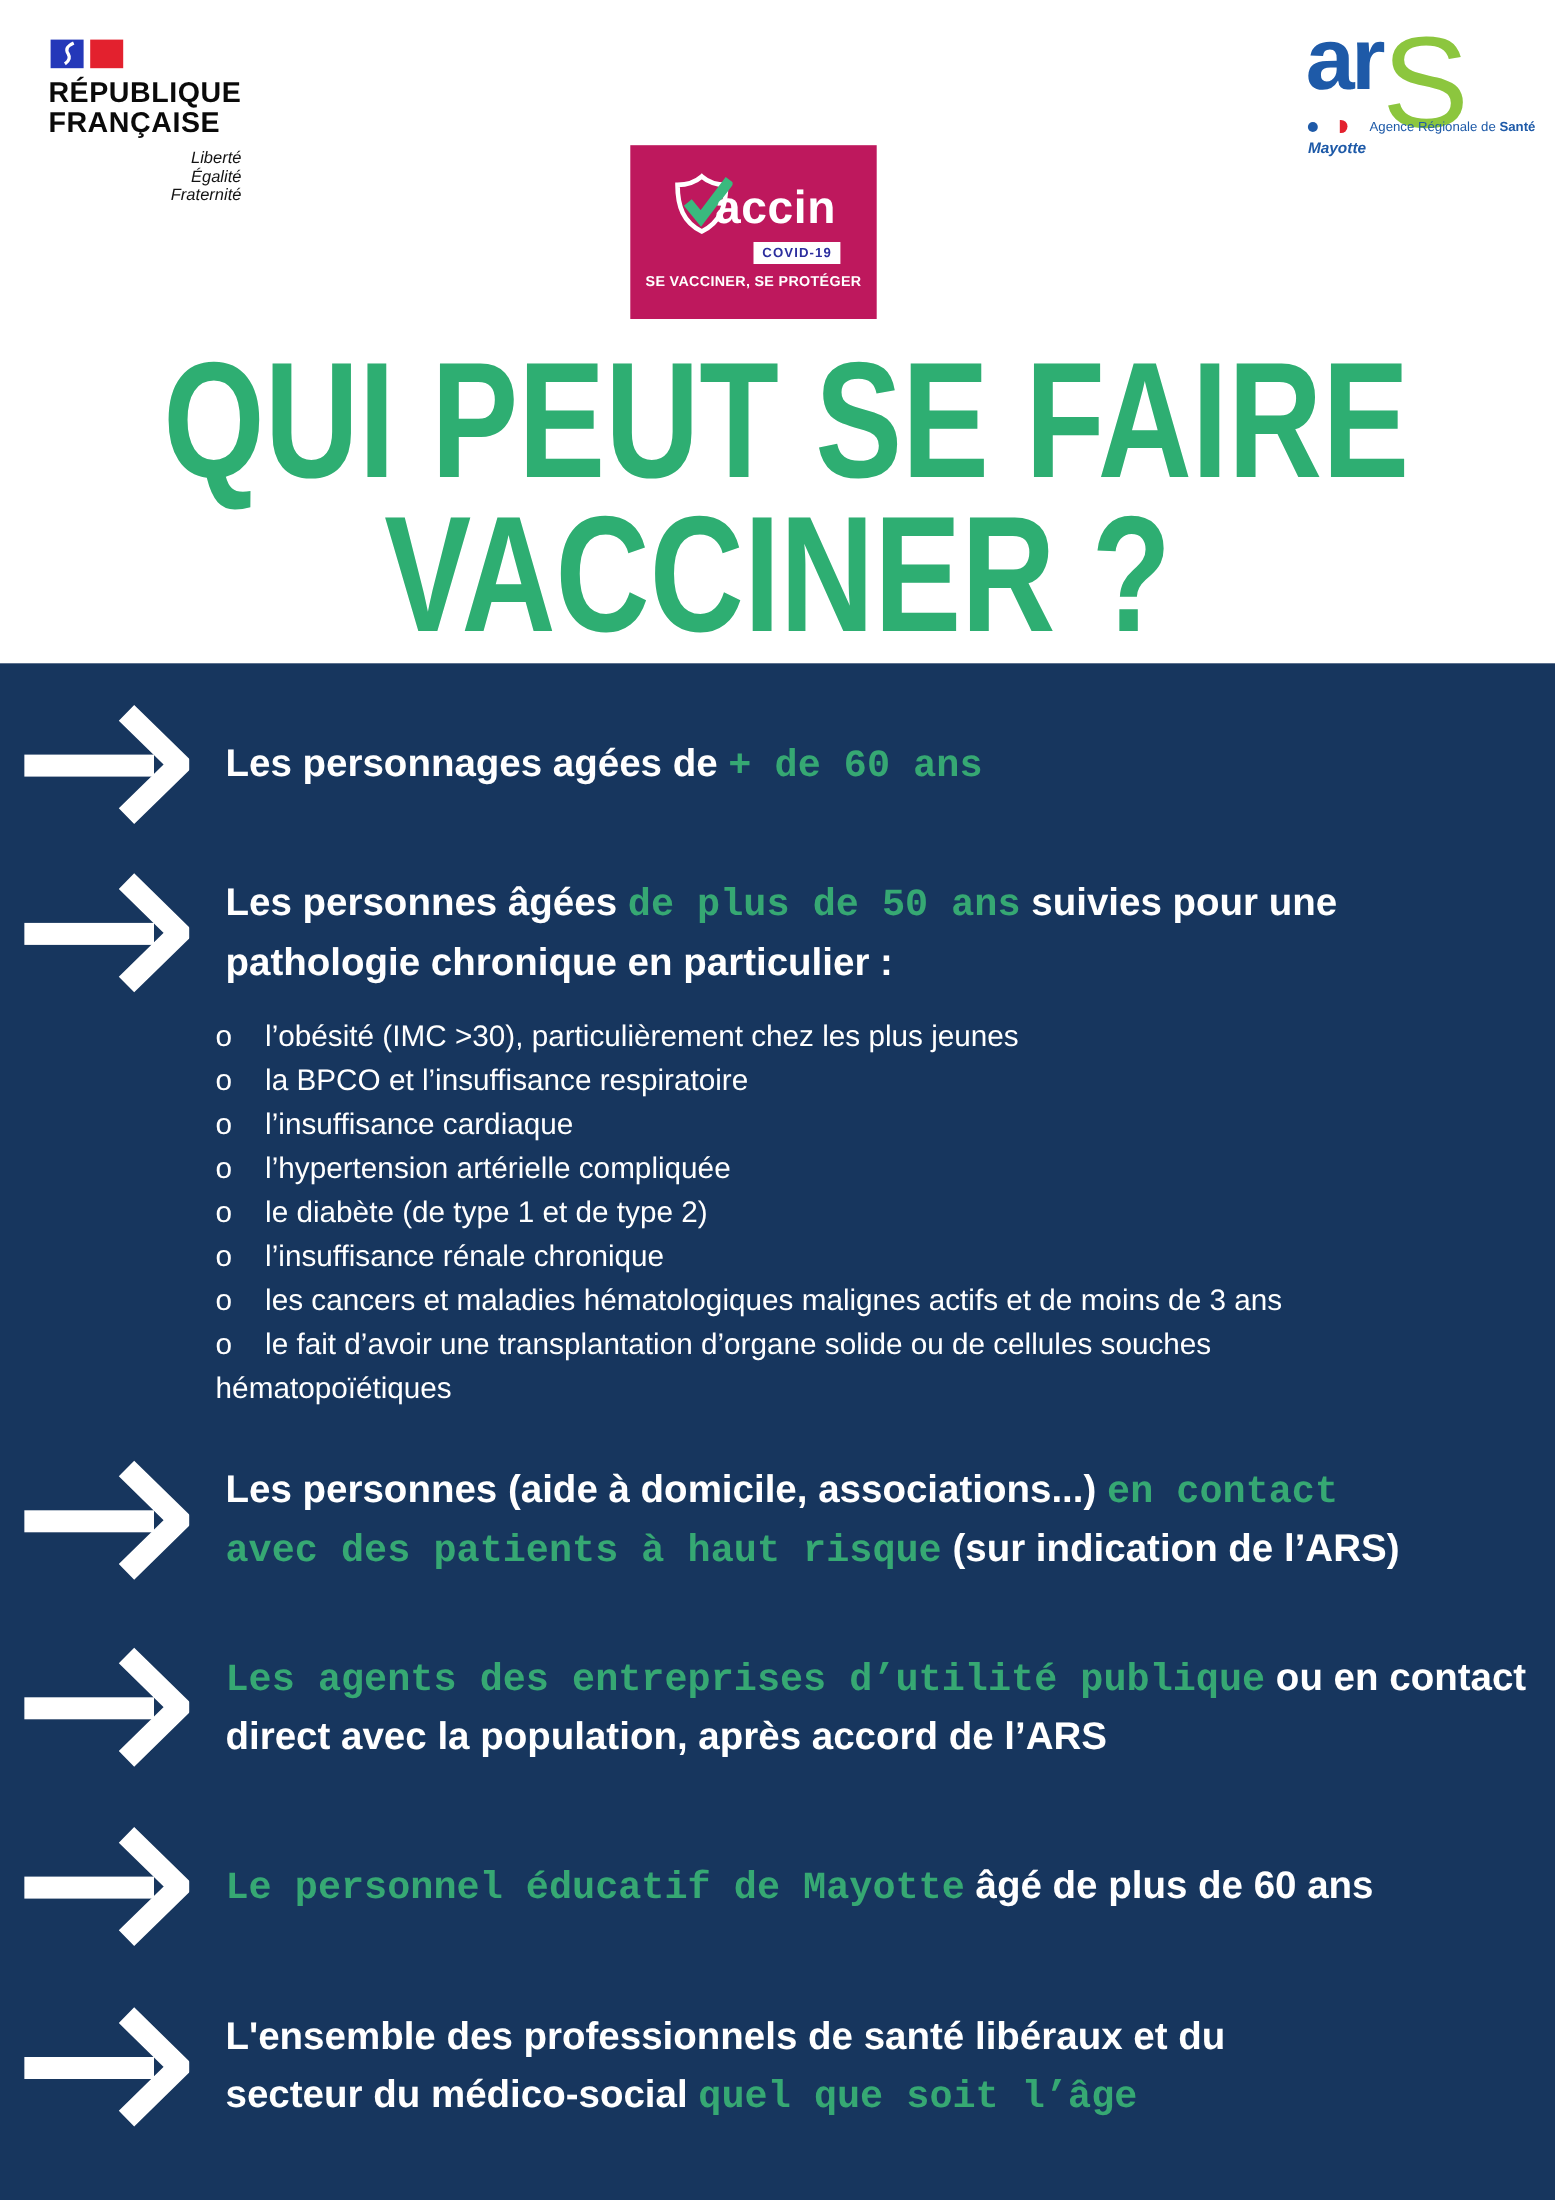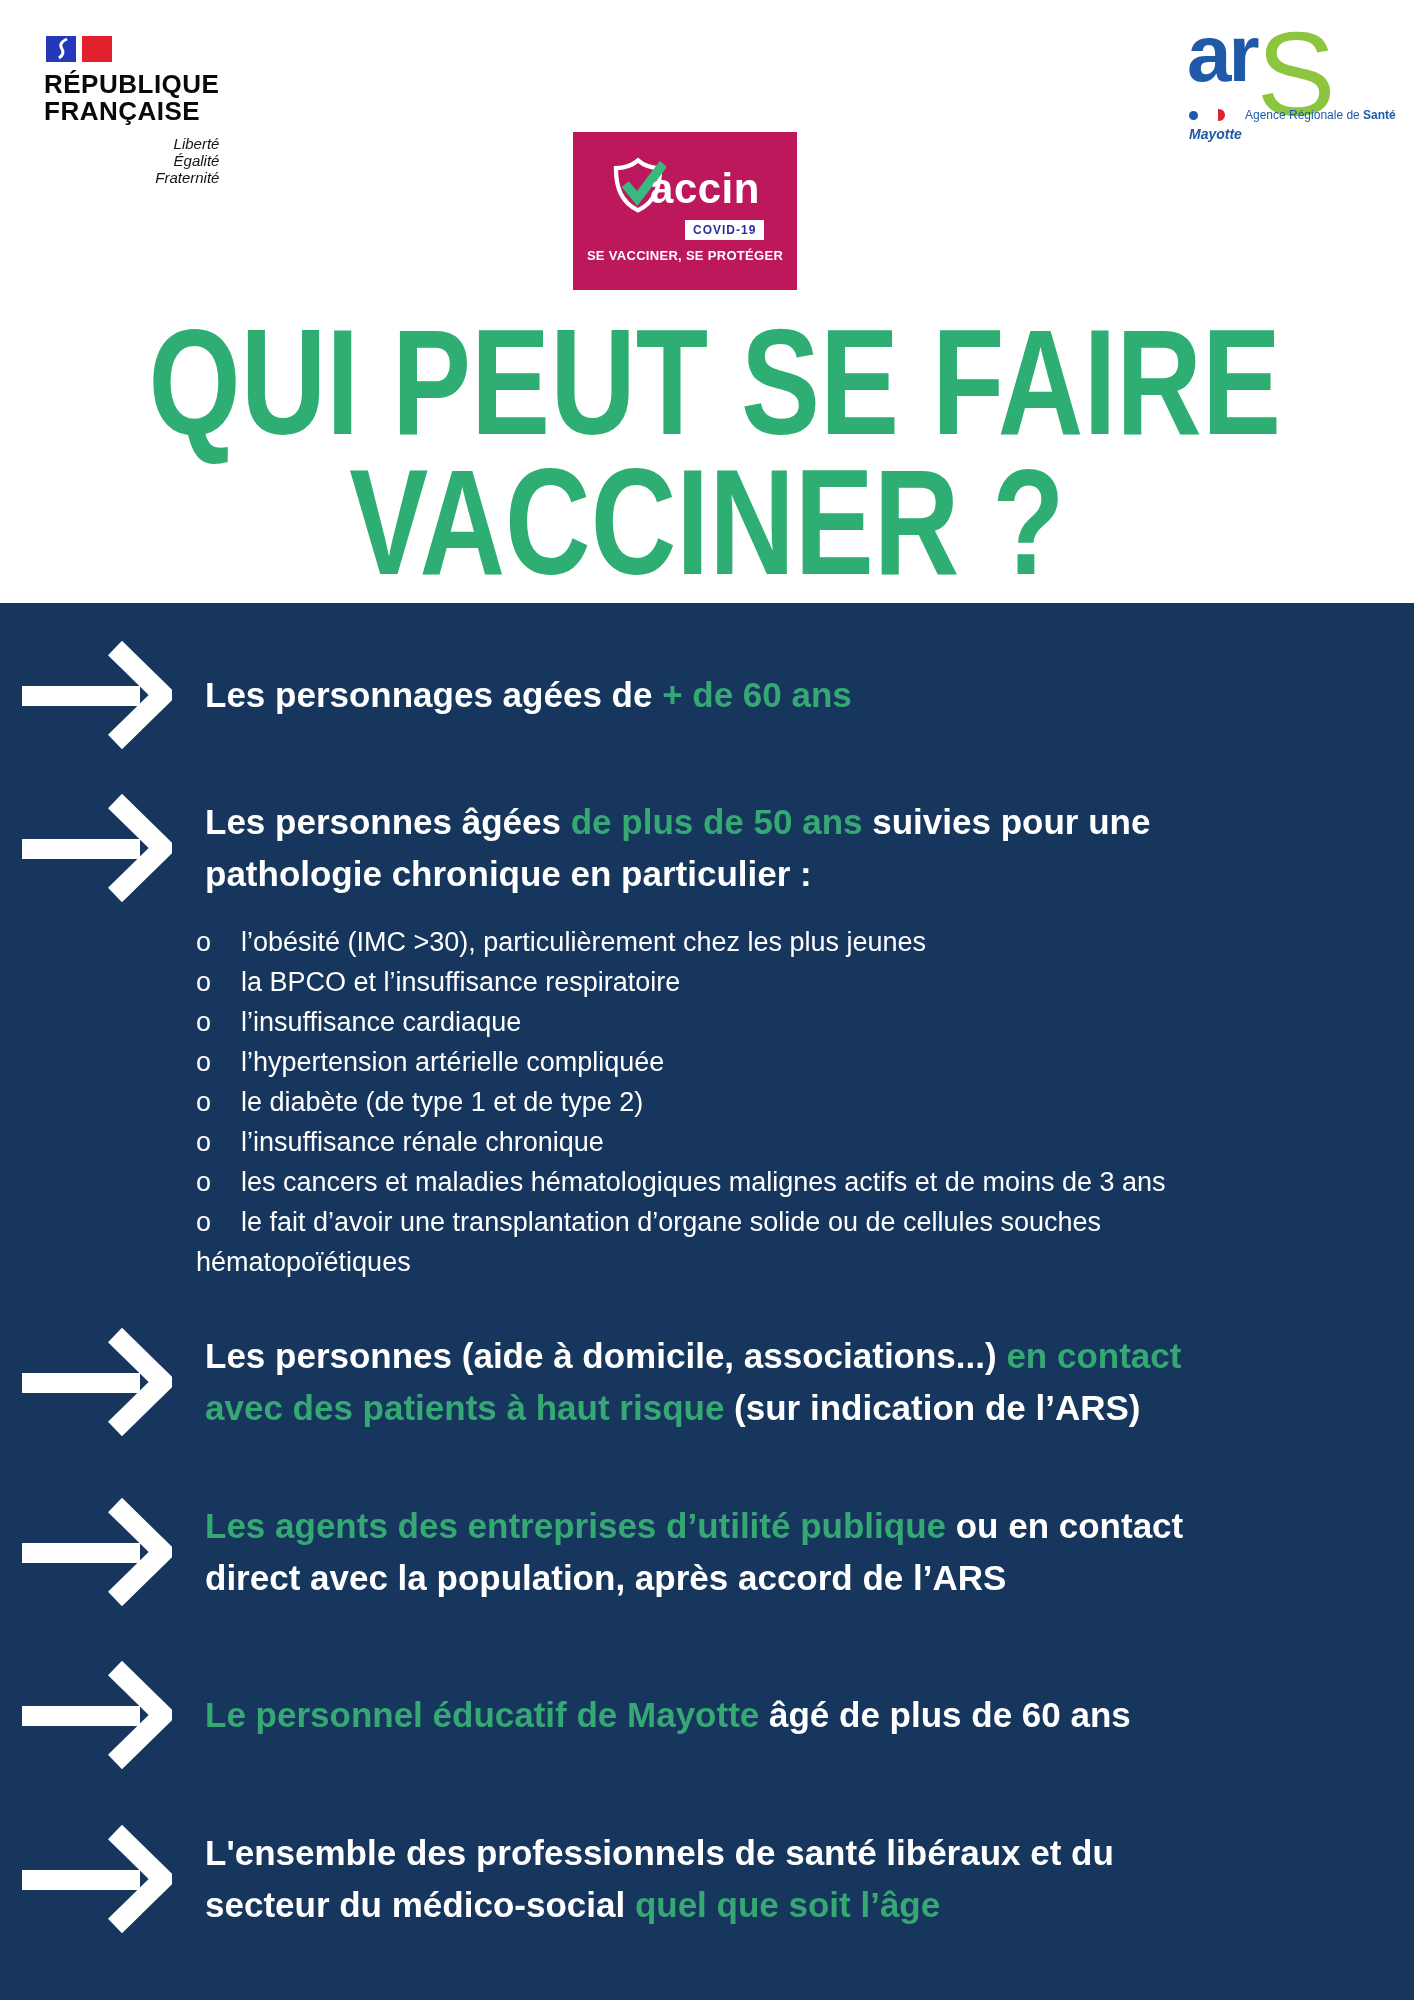--- a/index.html
+++ b/index.html
@@ -33,21 +33,21 @@
 
   .title { position:absolute; top:312px; left:0; width:1414px; text-align:center; color:#2EAE72; font-weight:700; }
   .tline { display:block; font-size:150px; line-height:140px; transform:scaleX(0.79); transform-origin:50% 50%; white-space:nowrap; }
 
   
   .content { position:absolute; left:0; top:603px; width:1414px; height:1397px; background:#17365E; }
   .item { position:absolute; left:22px; display:flex; align-items:center; gap:33px; color:#ffffff; font-weight:700; }
   .arrow { flex:0 0 auto; }
   .txt { font-size:35px; line-height:52px; }
   .tl { white-space:nowrap; }
-  .g { color:#36A873; }
+  .g { color:#36A873;font-family:Liberation Mono, monospace; }
 
   .bullets { position:absolute; left:196px; top:319px; color:#ffffff; font-size:27px; line-height:40px; font-weight:400; }
   .bl { white-space:nowrap; }
   .bl .m { display:inline-block; width:45px; }
 </style>
 </head>
 <body>
 
 <div class="poster">
 

